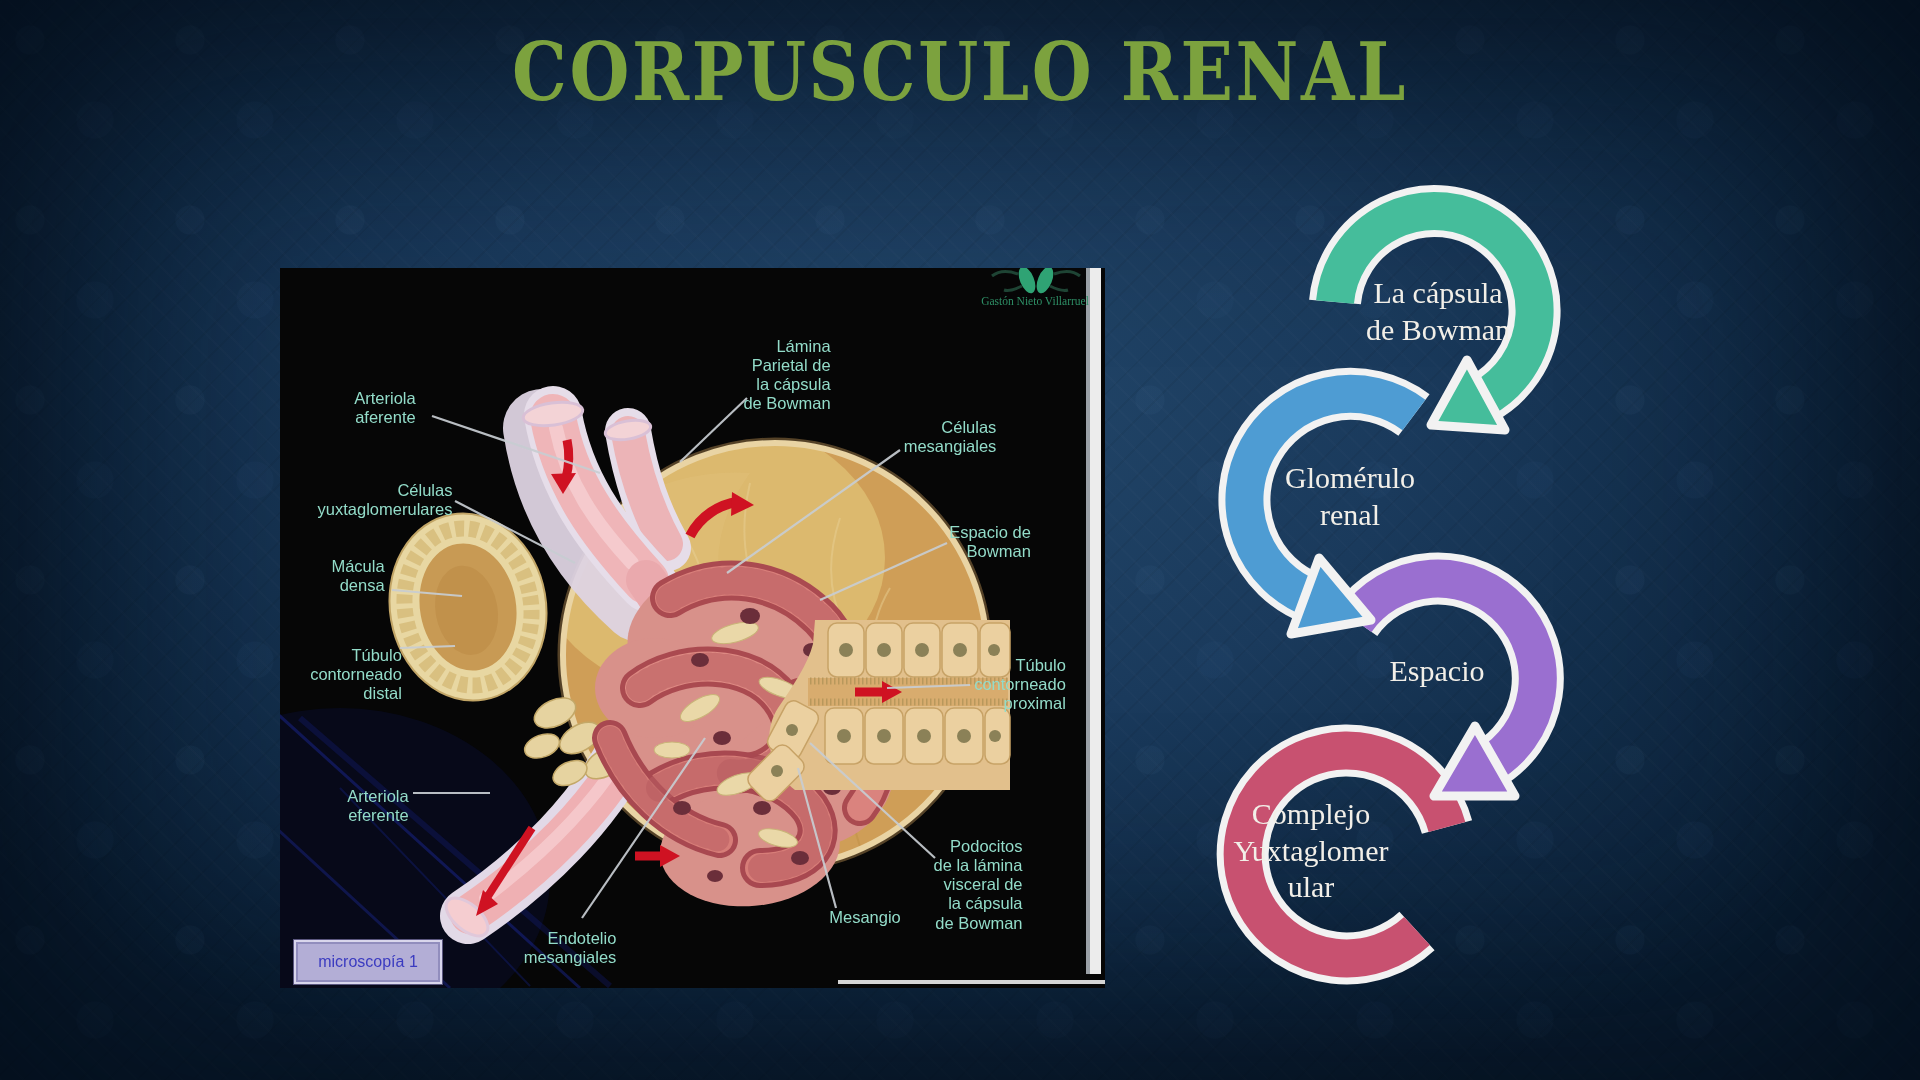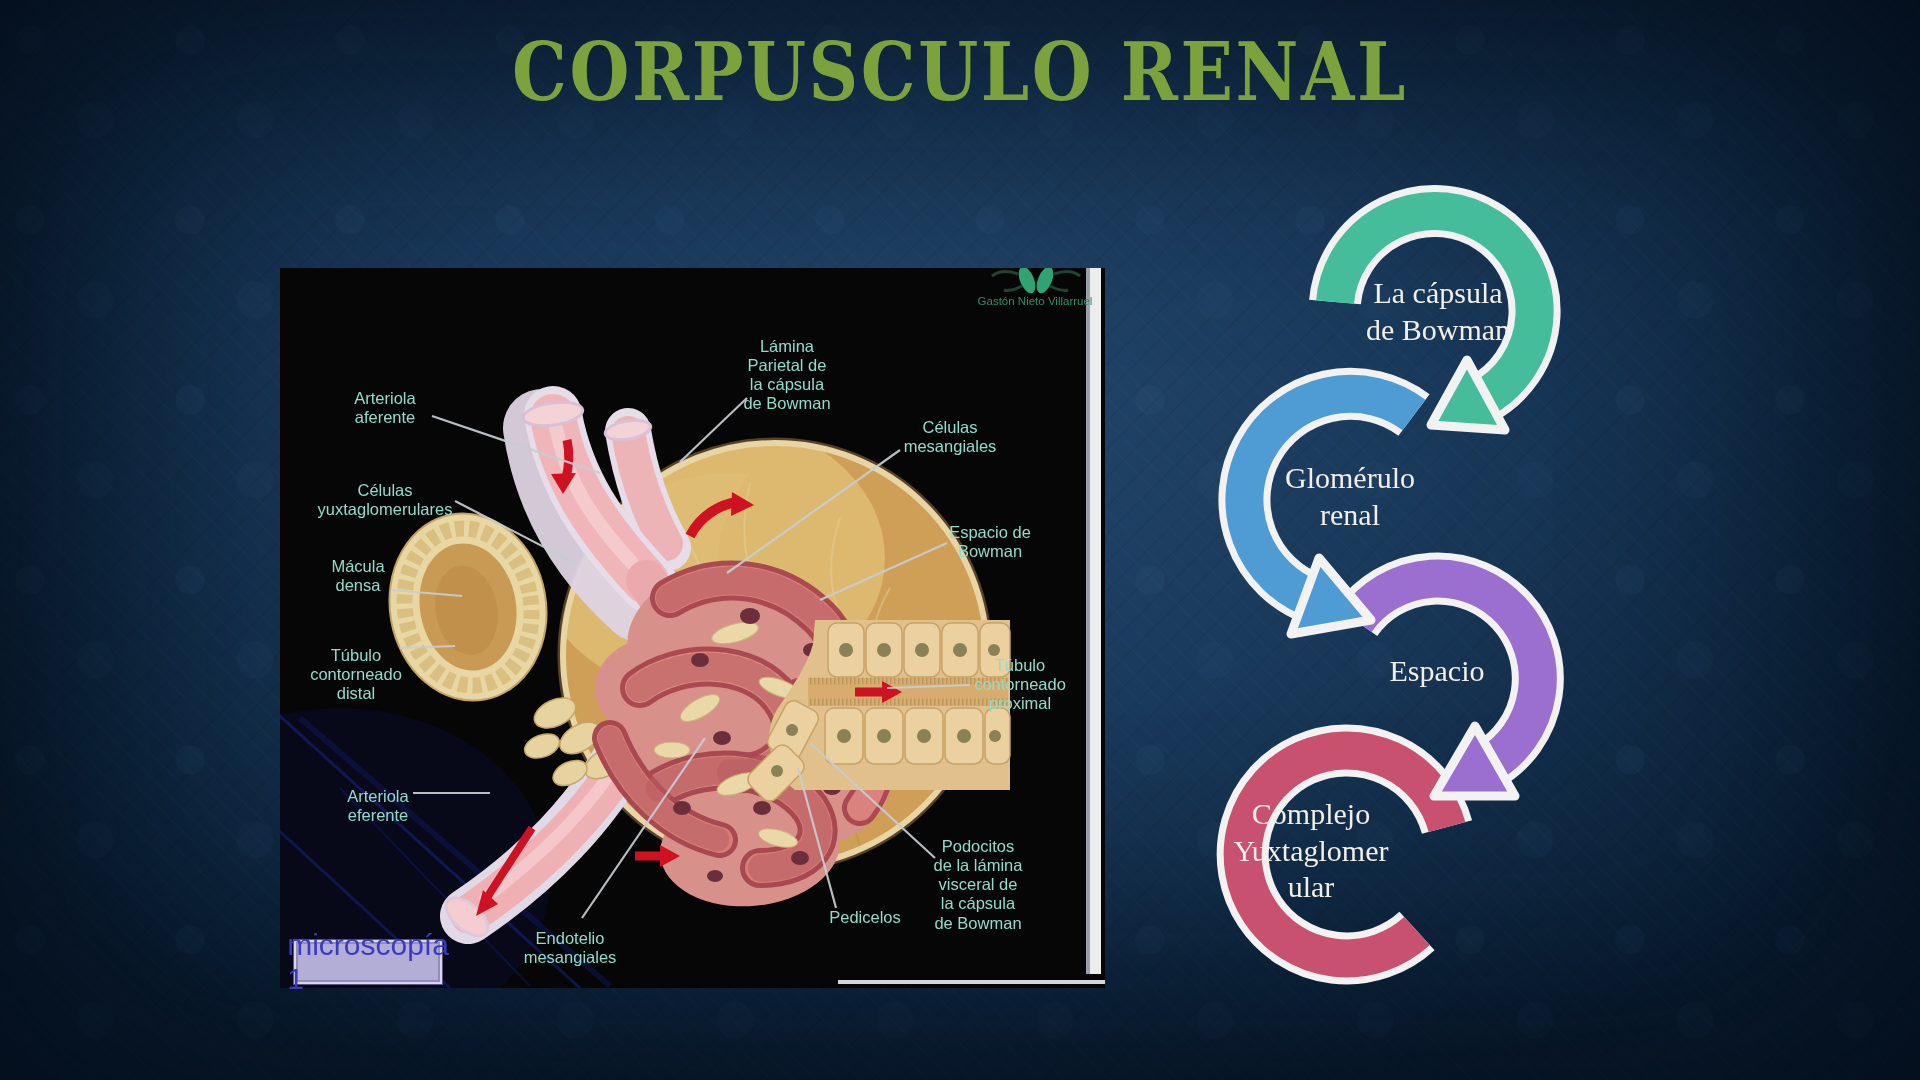--- a/index.html
+++ b/index.html
@@ -20,33 +20,33 @@
     position:absolute;left:0;right:0;top:26px;margin:0;text-align:center;
     font-family:"DejaVu Serif","Liberation Serif",serif;font-weight:bold;
     font-size:80px;line-height:1.15;letter-spacing:3px;color:#7CA23E;
     transform:scaleX(.86);
   }
   
   .figure{position:absolute;left:280px;top:268px;width:825px;height:720px;}
   .figure svg{position:absolute;left:0;top:0;}
   .lbl{
     position:absolute;transform:translate(-50%,-50%);
-    color:#93DCC9;font-size:16.5px;line-height:1.16;text-align:center;
+    color:#93DCC9;font-size:16.5px;line-height:1.16;text-align:right;
     white-space:pre-line;width:max-content;
   }
   .credit{
     position:absolute;left:755px;top:33px;transform:translate(-50%,-50%);
-    color:#2E8F66;font-size:11.5px;white-space:nowrap;font-family:Liberation Sans, sans-serif;
+    color:#2E8F66;font-size:11.5px;white-space:nowrap;font-family:Liberation Serif, serif;
   }
   .microbtn{
     position:absolute;left:14px;top:672px;width:144px;height:40px;
     background:#B3AED6;border:2px solid #DByyDD;border:2px solid #D9D6EC;
     box-shadow:inset 0 0 0 2px #918DBD, 0 0 0 1px #5a567e;
     display:flex;align-items:center;justify-content:center;
-    color:#3B3BC0;font-size:30px;cursor:pointer;
+    color:#3B3BC0;font-size:16px;cursor:pointer;
   }
   
   .cycle-svg{position:absolute;left:0;top:0;}
   .cyc-lbl{
     position:absolute;transform:translate(-50%,-50%);
     font-family:"Liberation Serif","DejaVu Serif",serif;
     color:#F2EFE8;font-size:30px;line-height:1.22;text-align:center;
     white-space:pre-line;width:max-content;
   }
 </style>
@@ -273,21 +273,21 @@
   <div class="lbl" style="left:710px;top:274px">Espacio de
 Bowman</div>
   <div class="lbl" style="left:740px;top:417px">Túbulo
 contorneado
 proximal</div>
   <div class="lbl" style="left:698px;top:617px">Podocitos
 de la lámina
 visceral de
 la cápsula
 de Bowman</div>
-  <div class="lbl" style="left:585px;top:650px">Pedicelos</div>
+  <div class="lbl" style="left:585px;top:650px">Mesangio</div>
   <div class="lbl" style="left:290px;top:680px">Endotelio
 mesangiales</div>
 
   <div class="credit">Gastón Nieto Villarruel</div>
   <div class="microbtn">microscopía 1</div>
 </div>
 
 <svg class="cycle-svg" width="1920" height="1080" viewBox="0 0 1920 1080">
 
   <g>

